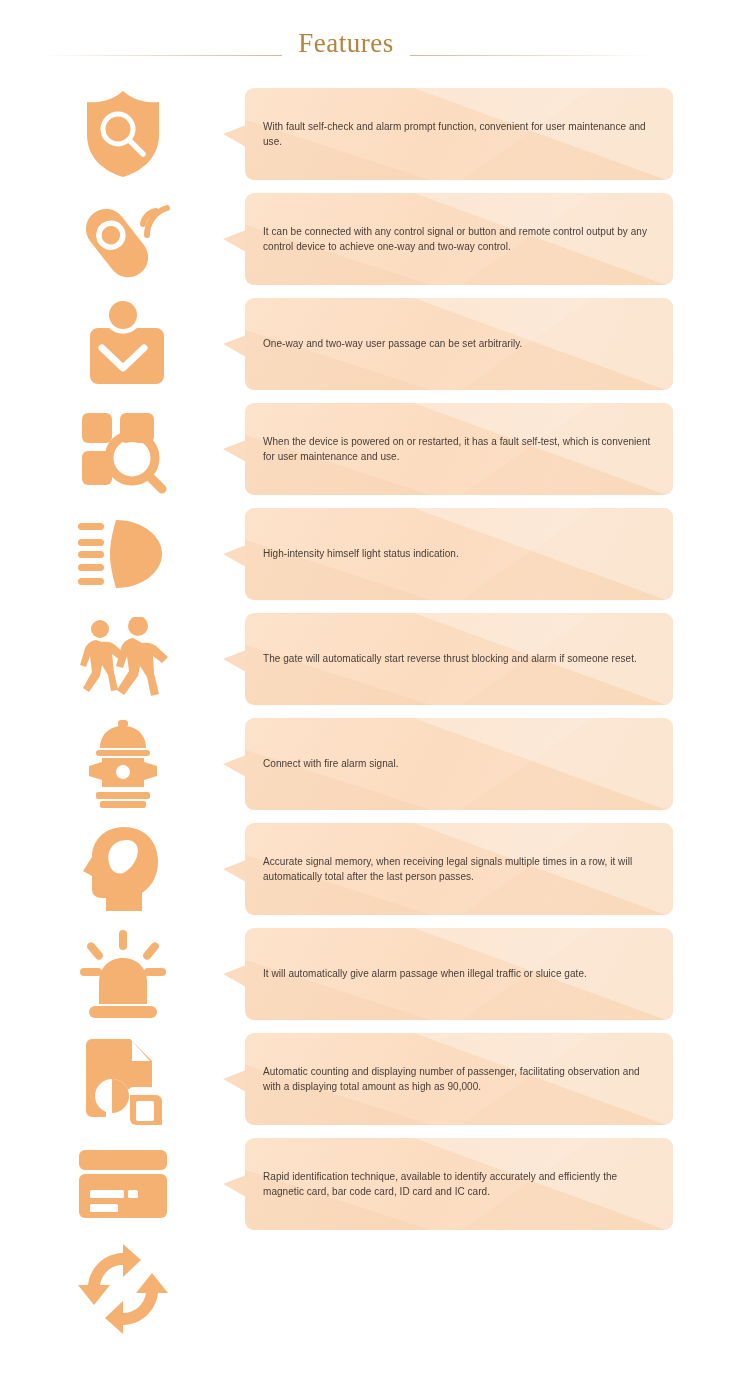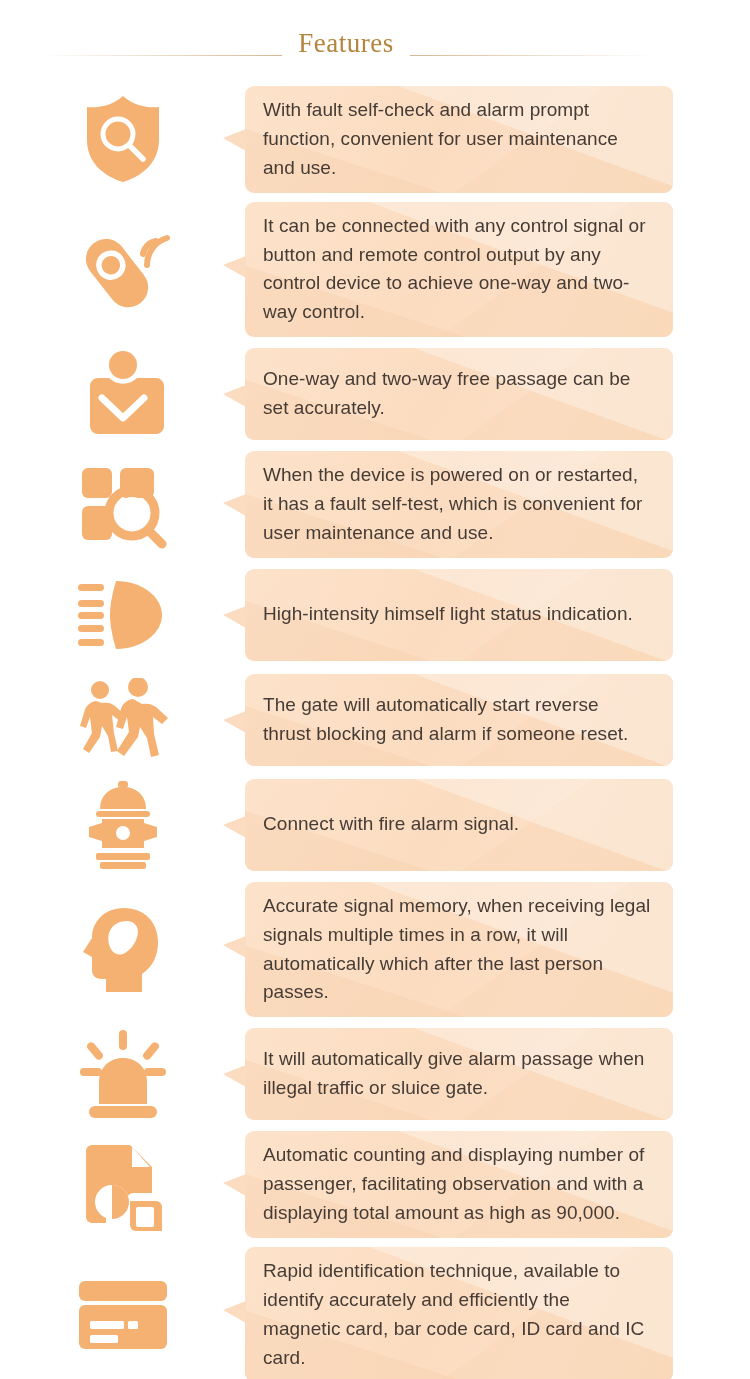--- a/index.html
+++ b/index.html
@@ -99,21 +99,21 @@
     top: 40%;
     width: 0; height: 0;
     border-top: 9px solid transparent;
     border-bottom: 13px solid transparent;
     border-right: 23px solid #fbdcc1;
   }
   .bubble p {
     position: relative;
     z-index: 2;
     margin: 0;
-    font-size: 19px;
+    font-size: 10px;
     line-height: 1.52;
     color: #463c36;
     letter-spacing: .05px;
   }
 </style>
 </head>
 <body>
 
 <div class="page">
 
@@ -158,21 +158,21 @@
       <div class="row">
         <div class="icon-cell">
           <svg width="86" height="92" viewBox="0 0 86 92">
         <circle cx="43" cy="17" r="14" fill="#f5b172"></circle>
         <path d="M10 30 h19 a20 20 0 0 0 28 0 h19 a8 8 0 0 1 8 8 v40 a8 8 0 0 1 -8 8 h-58 a8 8 0 0 1 -8 -8 v-40 a8 8 0 0 1 8 -8 z" fill="#f5b172"></path>
         <polyline points="22,50 43,70 64,50" fill="none" stroke="#fff" stroke-width="7" stroke-linecap="round" stroke-linejoin="round"></polyline>
       </svg>
         </div>
         <div class="bubble">
           <span class="tail"></span>
-          <p>One-way and two-way free passage can be set accurately.</p>
+          <p>One-way and two-way user passage can be set arbitrarily.</p>
         </div>
       </div>
       <div class="row">
         <div class="icon-cell">
           <svg width="94" height="92" viewBox="0 0 94 92">
         <rect x="6" y="10" width="30" height="30" rx="6" fill="#f5b172"></rect>
         <rect x="44" y="10" width="34" height="30" rx="6" fill="#f5b172"></rect>
         <rect x="6" y="48" width="30" height="34" rx="6" fill="#f5b172"></rect>
         <circle cx="56" cy="55" r="23" fill="none" stroke="#f5b172" stroke-width="9"></circle>
         <circle cx="56" cy="55" r="16" fill="#fff"></circle>
@@ -245,21 +245,21 @@
       </div>
       <div class="row">
         <div class="icon-cell">
           <svg width="86" height="92" viewBox="0 0 86 92">
         <path d="M44 4 C24 4 12 18 12 34 L3 48 L12 53 L12 66 C12 72 16 75 22 75 L26 75 L26 88 L62 88 L62 70 C74 62 78 50 78 38 C78 18 64 4 44 4 Z" fill="#f5b172"></path>
         <path d="M47 17 C33 17 26 28 29 40 C31 49 38 53 45 49 C55 43 60 30 57 23 C55 19 51 17 47 17 Z" fill="#fff"></path>
       </svg>
         </div>
         <div class="bubble">
           <span class="tail"></span>
-          <p>Accurate signal memory, when receiving legal signals multiple times in a row, it will automatically which after the last person passes.</p>
+          <p>Accurate signal memory, when receiving legal signals multiple times in a row, it will automatically total after the last person passes.</p>
         </div>
       </div>
       <div class="row">
         <div class="icon-cell">
           <svg width="88" height="92" viewBox="0 0 88 92">
         <g fill="#f5b172">
           <rect x="40" y="2" width="8" height="20" rx="4"></rect>
           <rect x="12" y="13" width="8" height="20" rx="4" transform="rotate(-40 16 23)"></rect>
           <rect x="68" y="13" width="8" height="20" rx="4" transform="rotate(40 72 23)"></rect>
           <rect x="1" y="40" width="22" height="8" rx="4"></rect>

